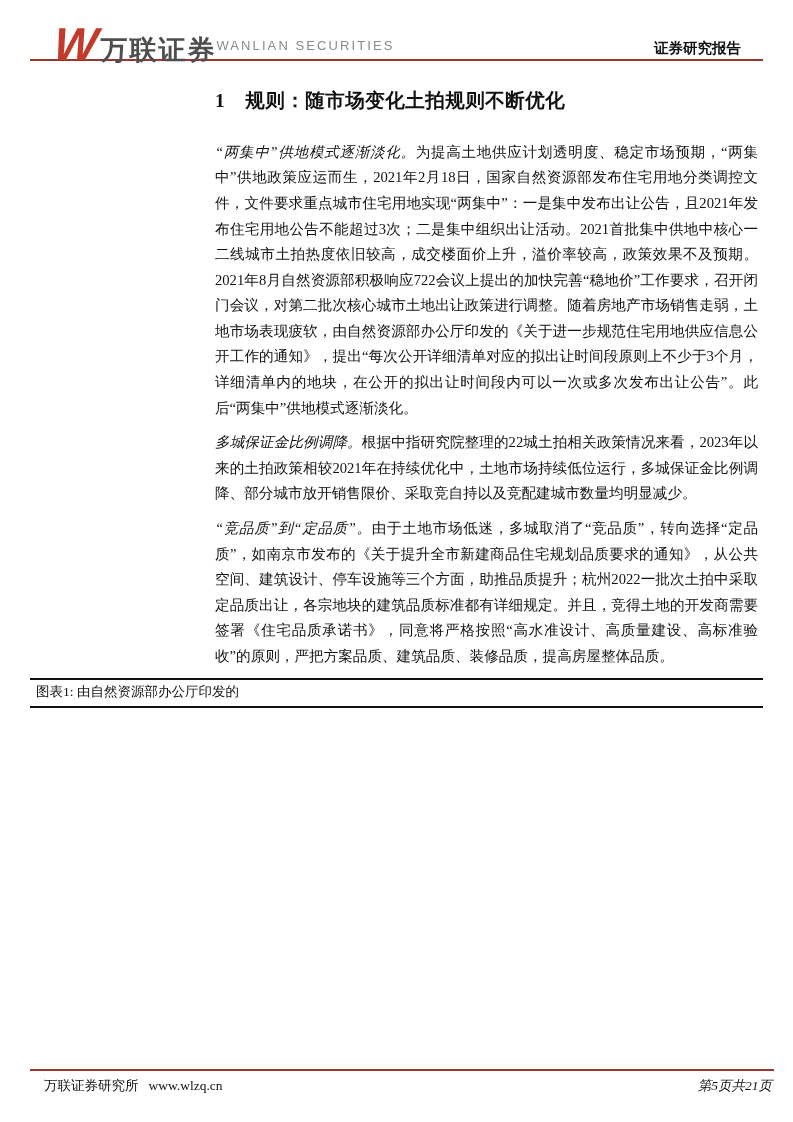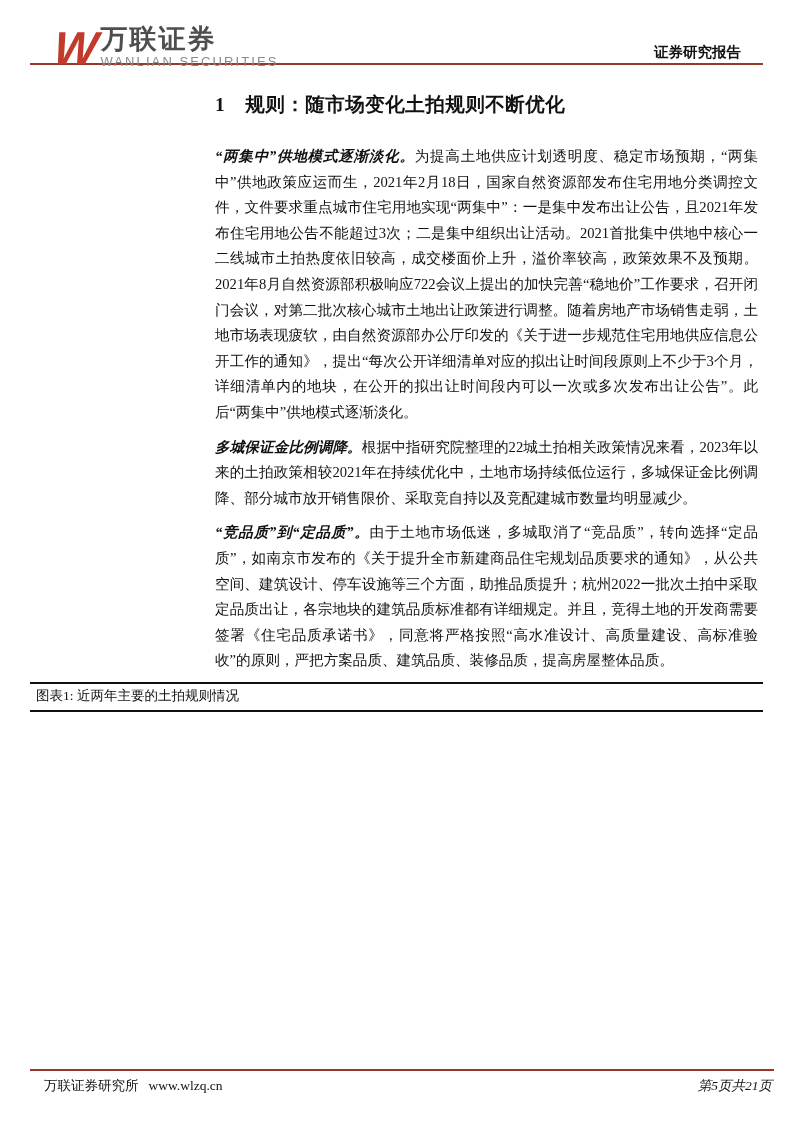--- a/index.html
+++ b/index.html
@@ -29,21 +29,21 @@
   }
   .logo { display: flex; align-items: flex-end; gap: 5px; margin-left: 24px; margin-bottom: -6px; }
   .logo-w {
     font-family: "Liberation Sans", sans-serif;
     font-weight: 900; font-style: italic;
     font-size: 46px; line-height: 0.82;
     color: #c23a2b;
     transform: skewX(-6deg);
     letter-spacing: -2px;
   }
-  .logo-names { display: flex; flex-direction: column; line-height: 1; }
+  .logo-names { display: flex; line-height: 1; }
   .logo-cn {
     font-family: "Liberation Sans", sans-serif;
     font-size: 27px; font-weight: 700; color: #4f4d4d;
     letter-spacing: 2px; line-height: 1;
   }
   .logo-en {
     font-family: "Liberation Sans", sans-serif;
     font-size: 13px; color: #8b8989;
     letter-spacing: 2.1px; margin-top: 2px;
   }
@@ -62,21 +62,21 @@
   }
   .sec-num { margin-right: 20px; }
   .para {
     font-size: 14.6px;
     line-height: 25.6px;
     text-align: justify;
     text-justify: inter-ideograph;
     margin-top: 9px;
   }
   .para.first { margin-top: 26px; }
-  .lead { font-weight: bold; font-style: italic; }
+  .lead { font-weight: normal; font-style: italic; }
 
   
   .figure-bar {
     margin-top: 8px;
     border-top: 2.5px solid #101010;
     border-bottom: 2.5px solid #101010;
     padding: 3px 6px 5px 6px;
     font-size: 13.5px;
   }
 
@@ -117,21 +117,21 @@
     </h1>
 
     <p class="para first"><span class="lead">“两集中”供地模式逐渐淡化。</span><span>为提高土地供应计划透明度、稳定市场预期，“两集中”供地政策应运而生，2021年2月18日，国家自然资源部发布住宅用地分类调控文件，文件要求重点城市住宅用地实现“两集中”：一是集中发布出让公告，且2021年发布住宅用地公告不能超过3次；二是集中组织出让活动。2021首批集中供地中核心一二线城市土拍热度依旧较高，成交楼面价上升，溢价率较高，政策效果不及预期。2021年8月自然资源部积极响应722会议上提出的加快完善“稳地价”工作要求，召开闭门会议，对第二批次核心城市土地出让政策进行调整。随着房地产市场销售走弱，土地市场表现疲软，由自然资源部办公厅印发的《关于进一步规范住宅用地供应信息公开工作的通知》，提出“每次公开详细清单对应的拟出让时间段原则上不少于3个月，详细清单内的地块，在公开的拟出让时间段内可以一次或多次发布出让公告”。此后“两集中”供地模式逐渐淡化。</span></p>
 
     <p class="para"><span class="lead">多城保证金比例调降。</span><span>根据中指研究院整理的22城土拍相关政策情况来看，2023年以来的土拍政策相较2021年在持续优化中，土地市场持续低位运行，多城保证金比例调降、部分城市放开销售限价、采取竞自持以及竞配建城市数量均明显减少。</span></p>
 
     <p class="para"><span class="lead">“竞品质”到“定品质”。</span><span>由于土地市场低迷，多城取消了“竞品质”，转向选择“定品质”，如南京市发布的《关于提升全市新建商品住宅规划品质要求的通知》，从公共空间、建筑设计、停车设施等三个方面，助推品质提升；杭州2022一批次土拍中采取定品质出让，各宗地块的建筑品质标准都有详细规定。并且，竞得土地的开发商需要签署《住宅品质承诺书》，同意将严格按照“高水准设计、高质量建设、高标准验收”的原则，严把方案品质、建筑品质、装修品质，提高房屋整体品质。</span></p>
   </div>
 
   <div class="figure-bar">
-    <span>图表1: 近两年主要的土拍规则情况</span>
+    <span>图表1: 由自然资源部办公厅印发的</span>
   </div>
 
   <div class="footer">
     <span class="footer-left">
       <span class="org">万联证券研究所</span><span class="url">www.wlzq.cn</span>
     </span>
     <span class="footer-right">第5页共21页</span>
   </div>
 
 </div>

